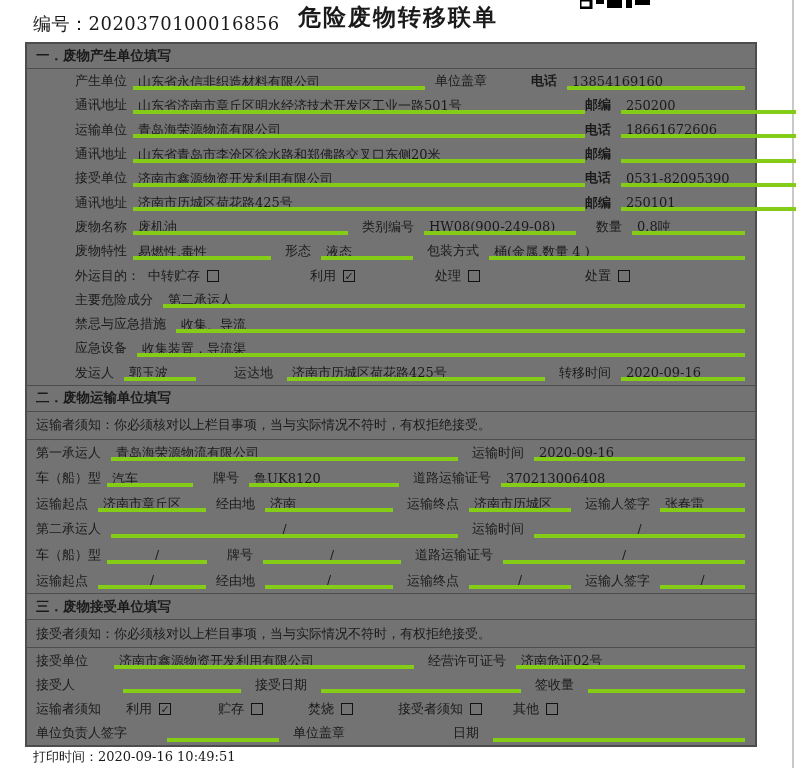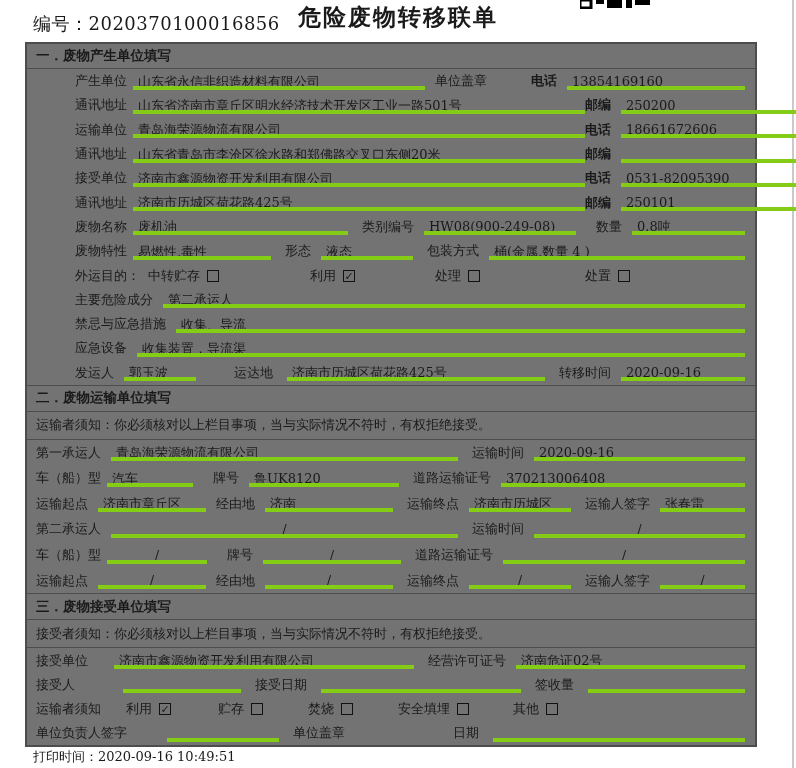--- a/index.html
+++ b/index.html
@@ -252,21 +252,21 @@
       </span>
       <span class="optgrp" style="width:90px">
         <span>贮存</span>
         <span class="cb"></span>
       </span>
       <span class="optgrp" style="width:90px">
         <span>焚烧</span>
         <span class="cb"></span>
       </span>
       <span class="optgrp" style="width:115px">
-        <span>安全填埋</span>
+        <span>接受者须知</span>
         <span class="cb"></span>
       </span>
       <span class="optgrp">
         <span>其他</span>
         <span class="cb"></span>
       </span>
     </div>
 
     <div class="row">
       <span class="lbl">单位负责人签字</span>

